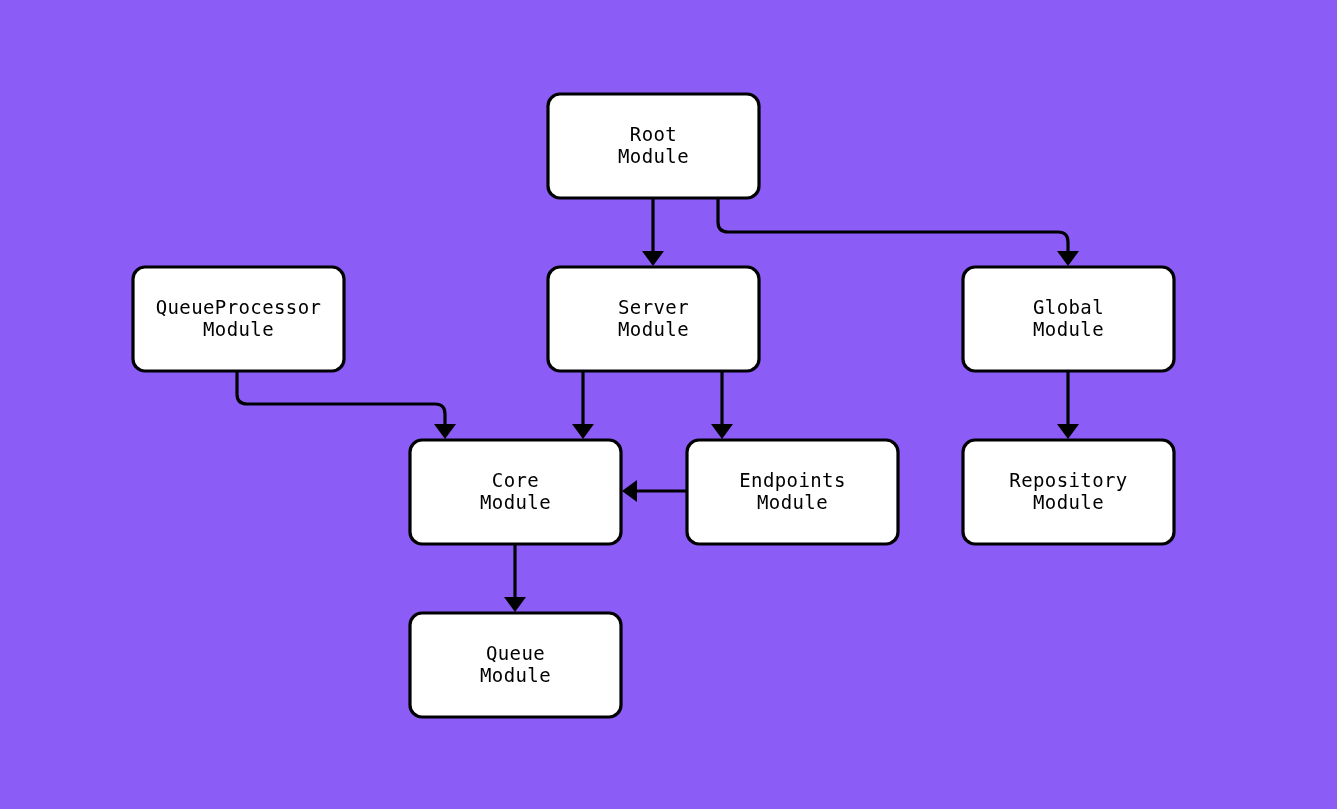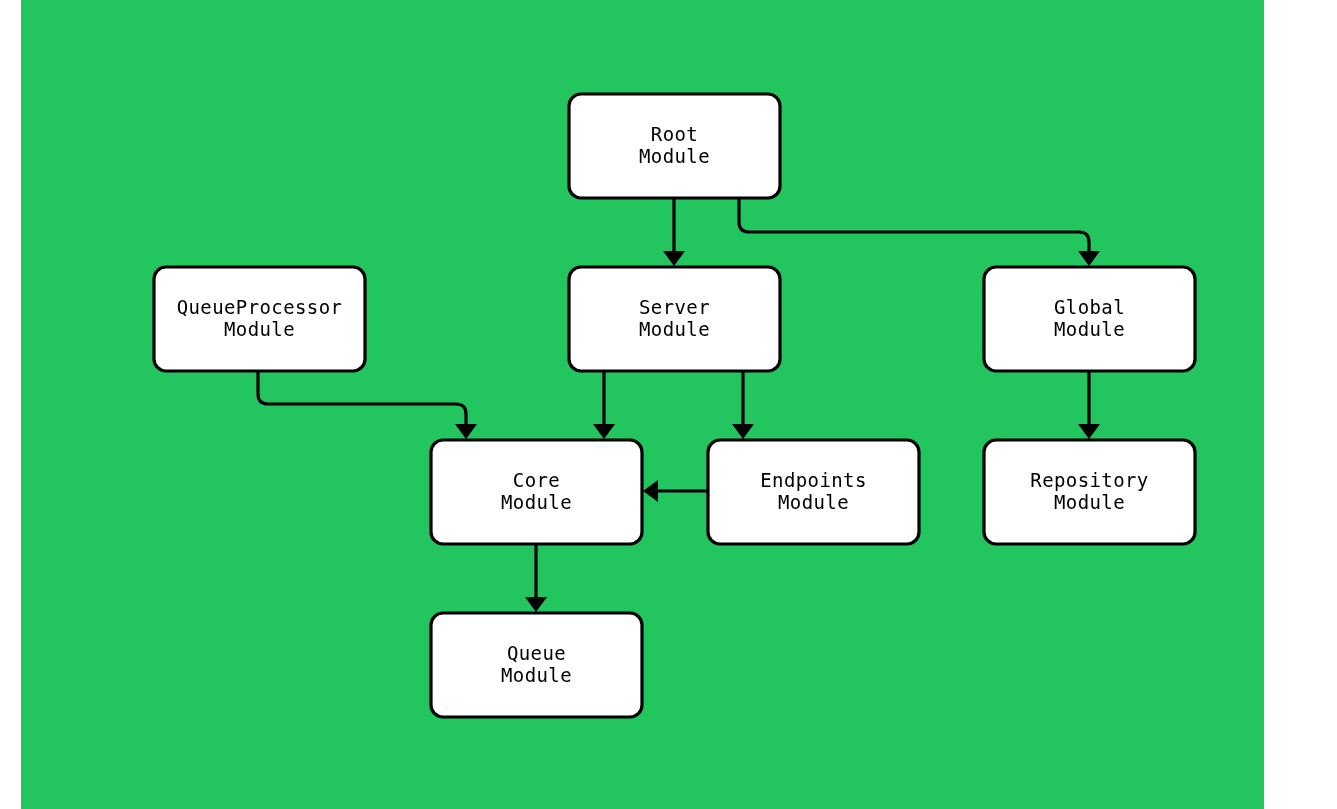--- a/index.html
+++ b/index.html
@@ -8,24 +8,23 @@
     background: #ffffff;
   }
   body {
     width: 1337px;
     height: 809px;
     font-family: "DejaVu Sans Mono", monospace;
     overflow: hidden;
   }
   #diagram-root {
     position: relative;
-    width: 1243px;
+    width: 1337px;
     height: 809px;
-    background: #22c55e;
-    margin-left: 21px;
+    background: #8b5cf6;
   }
   svg.diagram-canvas {
     display: block;
     width: 1337px;
     height: 809px;
   }
   .node-box {
     fill: #ffffff;
     stroke: #000000;
     stroke-width: 3.2;

